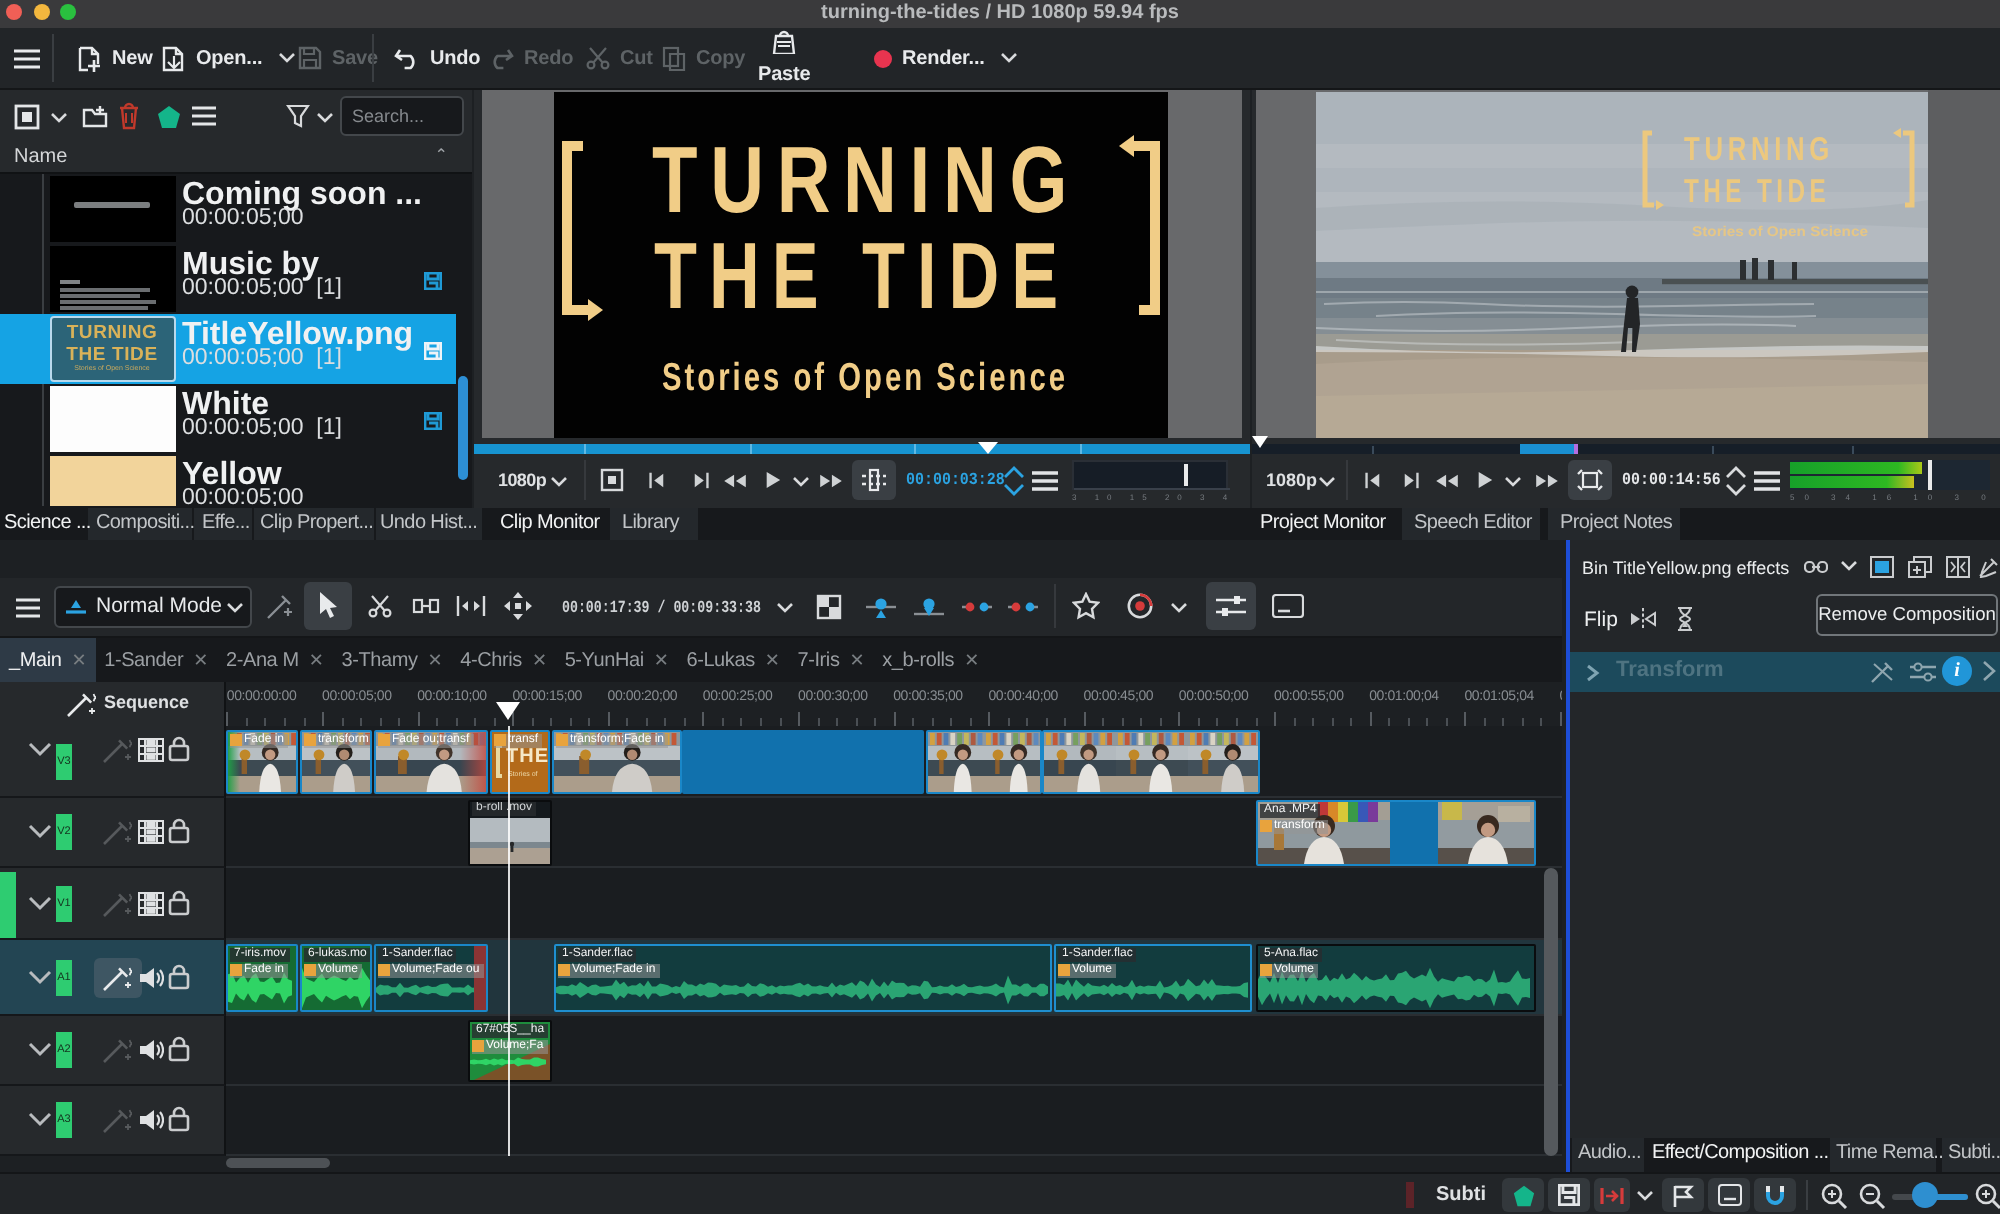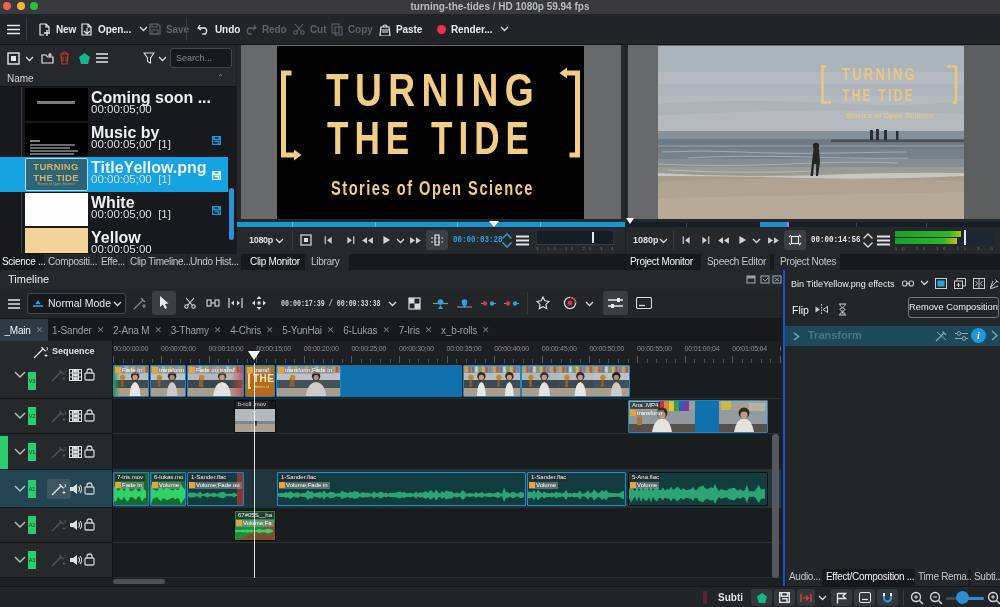--- a/index.html
+++ b/index.html
@@ -133,21 +133,21 @@
         </svg>
         <span>Cut</span>
       </div>
     <div class="mtb-item dis" style="left:331px;">
         <svg width="12" height="13" viewBox="0 0 12 13">
           <rect x="1" y="1" width="7" height="9" fill="none" stroke="#5e6366" stroke-width="1.1"></rect>
           <path d="M4 4 h7 v8 h-7 z" fill="none" stroke="#5e6366" stroke-width="1.1"></path>
         </svg>
         <span>Copy</span>
       </div>
-    <div class="mtb-item" style="left:379px;">
+    <div class="mtb-item" style="left:379px;flex-direction:column;">
         <svg width="12" height="13" viewBox="0 0 12 13">
           <path d="M2 4 h8 l1 9 h-10 z" fill="none" stroke="#e8eaec" stroke-width="1.2"></path>
           <path d="M4 4 a2 2 0 0 1 4 0" fill="none" stroke="#e8eaec" stroke-width="1.2"></path>
           <path d="M2.5 7 h7 M3 9 h6" stroke="#e8eaec" stroke-width="1.1"></path>
         </svg>
         <span>Paste</span>
       </div>
     <div class="mtb-item" style="left:437px;">
         <span style="width:9px;height:9px;border-radius:50%;background:#e8344f;display:inline-block;"></span>
         <span>Render...</span>
@@ -432,48 +432,33 @@
   </div>
 
   <div class="abs" style="left:0;top:254px;width:1000px;height:16px;background:#17191c;font-size:10px;letter-spacing:-.3px;color:#c2c5c8;">
     <div class="abs" style="left:44px;top:0;width:197px;height:16px;background:#24282c;"></div>
     <div class="abs" style="left:96px;top:0;width:1px;height:16px;background:#17191c;"></div>
     <div class="abs" style="left:126px;top:0;width:1px;height:16px;background:#17191c;"></div>
     <div class="abs" style="left:187px;top:0;width:1px;height:16px;background:#17191c;"></div>
     <span class="txt" style="left:2px;top:2px;color:#f2f3f4;">Science ...</span>
     <span class="txt" style="left:48px;top:2px;">Compositi...</span>
     <span class="txt" style="left:101px;top:2px;">Effe...</span>
-    <span class="txt" style="left:130px;top:2px;">Clip Timeline...</span>
+    <span class="txt" style="left:130px;top:2px;">Clip Propert...</span>
     <span class="txt" style="left:190px;top:2px;">Undo Hist...</span>
     <span class="txt" style="left:250px;top:2px;color:#f2f3f4;">Clip Monitor</span>
     <div class="abs" style="left:305px;top:0;width:44px;height:16px;background:#24282c;"></div>
     <span class="txt" style="left:311px;top:2px;">Library</span>
     <span class="txt" style="left:630px;top:2px;color:#f2f3f4;">Project Monitor</span>
     <div class="abs" style="left:701px;top:0;width:69px;height:16px;background:#24282c;"></div>
     <span class="txt" style="left:707px;top:2px;">Speech Editor</span>
     <div class="abs" style="left:774px;top:0;width:66px;height:16px;background:#24282c;"></div>
     <span class="txt" style="left:780px;top:2px;">Project Notes</span>
   </div>
 
   <div id="timeline" class="abs">
-    <div id="tl-title">
-        <span style="position:absolute;left:8px;top:3px;">Timeline</span>
-      <svg class="abs" style="left:746px;top:5px;" width="10" height="9" viewBox="0 0 10 9">
-          <rect x="1" y="1" width="8" height="7" fill="none" stroke="#9aa0a5" stroke-width="1.1"></rect>
-          <rect x="1" y="1" width="8" height="2.5" fill="#9aa0a5"></rect>
-        </svg>
-      <svg class="abs" style="left:760px;top:5px;" width="10" height="9" viewBox="0 0 10 9">
-          <rect x="1" y="1" width="8" height="7" fill="none" stroke="#9aa0a5" stroke-width="1.1"></rect>
-          <path d="M3 4 l2 2 l3 -3" stroke="#9aa0a5" fill="none"></path>
-        </svg>
-      <svg class="abs" style="left:772px;top:5px;" width="10" height="9" viewBox="0 0 10 9">
-          <rect x="1" y="1" width="8" height="7" fill="none" stroke="#9aa0a5" stroke-width="1.1"></rect>
-          <path d="M3 3 l4 3 M7 3 l-4 3" stroke="#9aa0a5"></path>
-        </svg>
-    </div>
     <div id="tl-toolbar">
       <svg class="abs" style="left:8px;top:10px;" width="12" height="10" viewBox="0 0 12 10">
           <path d="M0 1 h12 M0 5 h12 M0 9 h12" stroke="#e4e6e8" stroke-width="1.4"></path>
         </svg>
       <div class="abs" style="left:27px;top:4px;width:99px;height:21px;background:#17191c;border:1px solid #43474b;border-radius:3px;">
         <svg class="abs" style="left:5px;top:6px;" width="10" height="8" viewBox="0 0 10 8">
             <path d="M0 6 h10" stroke="#2ba3e2" stroke-width="1.6"></path>
             <path d="M5 0 l2.5 4 h-5 z" fill="#2ba3e2"></path>
           </svg>
         <span class="txt" style="left:20px;top:3px;font-size:10.5px;color:#e8eaec;">Normal Mode</span>

